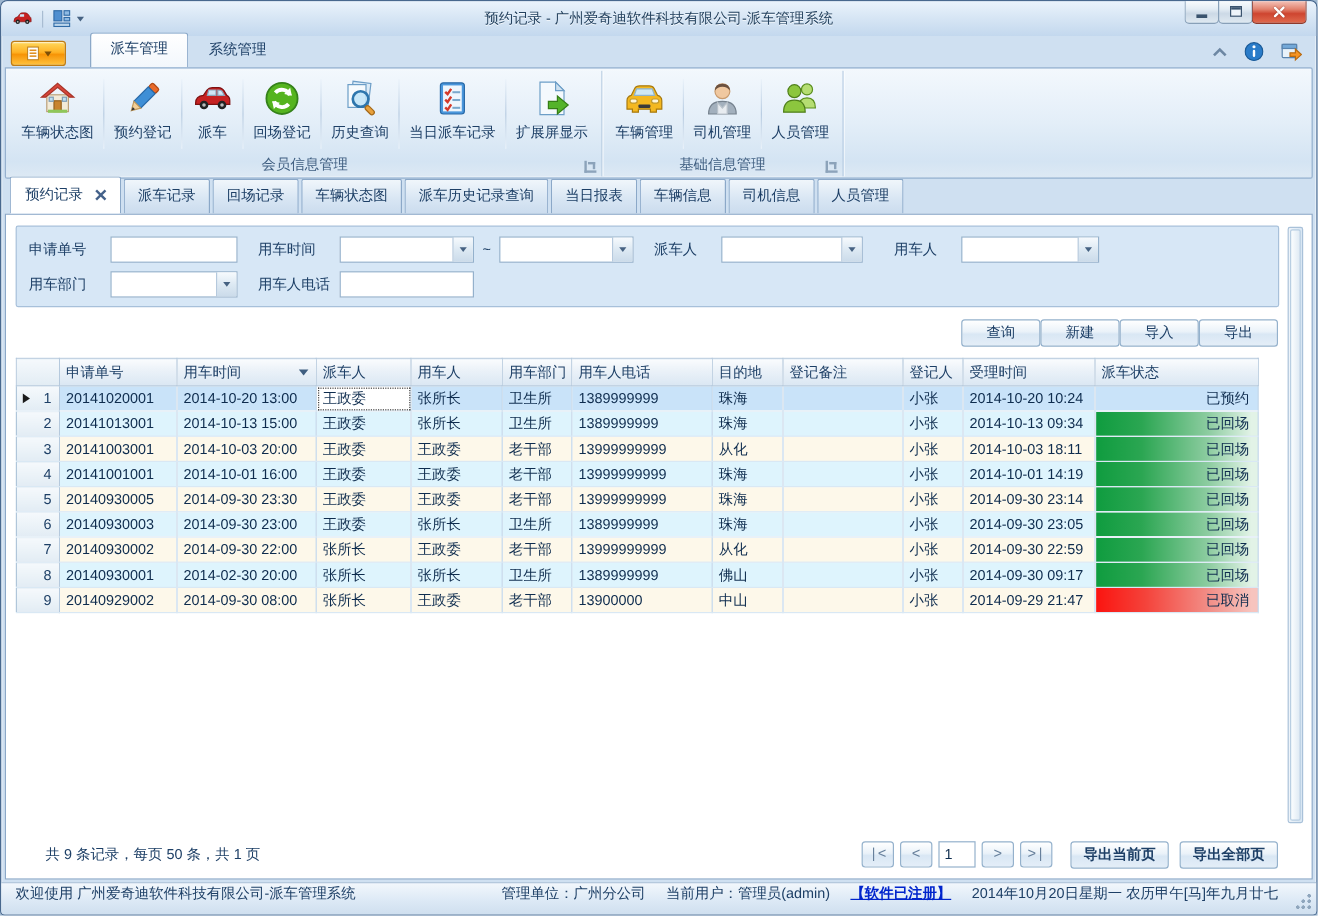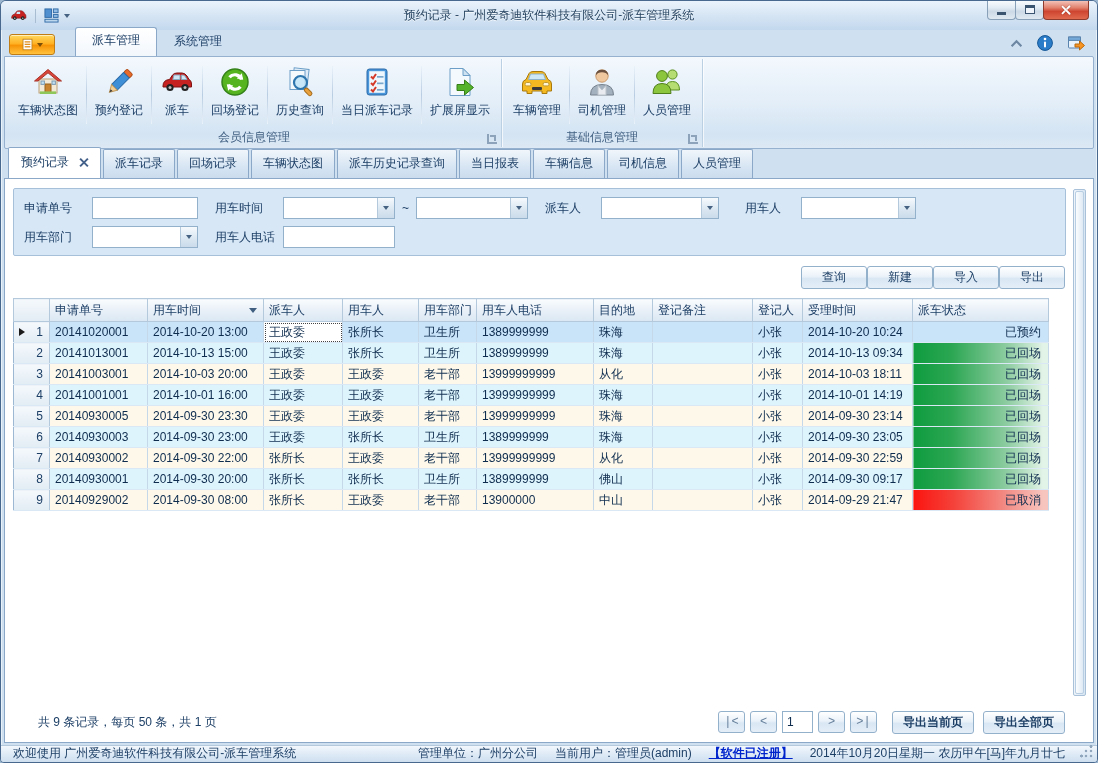--- a/index.html
+++ b/index.html
@@ -88,21 +88,21 @@
 .pbtn{min-width:27px;height:22px;padding:0;color:#67809c;font-family:"Liberation Mono","DejaVu Sans Mono",monospace;}
 .pagebox{width:31px;height:22px;border:1px solid #94b1cc;padding:0 4px;font:inherit;color:#0e2c4e;}
 .export-btns{display:flex;gap:9px;margin-left:15px;font-weight:bold;}
 .btn.wide{min-width:76px;}
 
 
 .vscroll{position:absolute;top:10px;right:7px;bottom:46px;width:13px;border:1px solid #a9c1d9;border-radius:2px;background:linear-gradient(90deg,#eef4fa,#d8e6f3);}
 .vthumb{position:absolute;left:1px;right:1px;top:1px;bottom:1px;border-radius:2px;background:linear-gradient(90deg,#fbfdfe,#dfeaf4);border:1px solid #b8cee2;}
 
 
-.statusbar{height:17px;margin-top:2px;background:linear-gradient(#f2f7fc,#dbe8f5 60%,#cfdfef);border-top:1px solid #b5c9dd;display:flex;align-items:flex-end;padding:0 12px;position:relative;flex:0 0 auto;color:#1d3f66;}
+.statusbar{height:27px;margin-top:2px;background:linear-gradient(#f2f7fc,#dbe8f5 60%,#cfdfef);border-top:1px solid #b5c9dd;display:flex;align-items:flex-start;padding:0 12px;position:relative;flex:0 0 auto;color:#1d3f66;}
 .sb-welcome{flex:0 0 405px;}
 .sb-item{margin-right:17px;white-space:nowrap;}
 .sb-link{color:#0024cc;font-weight:bold;text-decoration:underline;margin-right:17px;white-space:nowrap;}
 .grip{position:absolute;right:4px;bottom:4px;width:13px;height:13px;background:
  radial-gradient(circle at 11px 11px,#8fa6bd 1.4px,transparent 1.6px),
  radial-gradient(circle at 11px 6px,#8fa6bd 1.4px,transparent 1.6px),
  radial-gradient(circle at 6px 11px,#8fa6bd 1.4px,transparent 1.6px),
  radial-gradient(circle at 11px 1.5px,#8fa6bd 1.4px,transparent 1.6px),
  radial-gradient(circle at 1.5px 11px,#8fa6bd 1.4px,transparent 1.6px),
  radial-gradient(circle at 6px 6px,#8fa6bd 1.4px,transparent 1.6px);}
@@ -535,21 +535,21 @@
               <td>13999999999</td>
               <td>从化</td>
               <td></td>
               <td>小张</td>
               <td>2014-09-30 22:59</td>
               <td class="st st-green">已回场</td>
             </tr>
             <tr class="row-cyan">
               <td class="ind"><span>8</span></td>
               <td>20140930001</td>
-              <td>2014-09-30 20:00</td>
+              <td>2014-02-30 20:00</td>
               <td>张所长</td>
               <td>张所长</td>
               <td>卫生所</td>
               <td>1389999999</td>
               <td>佛山</td>
               <td></td>
               <td>小张</td>
               <td>2014-09-30 09:17</td>
               <td class="st st-green">已回场</td>
             </tr>

